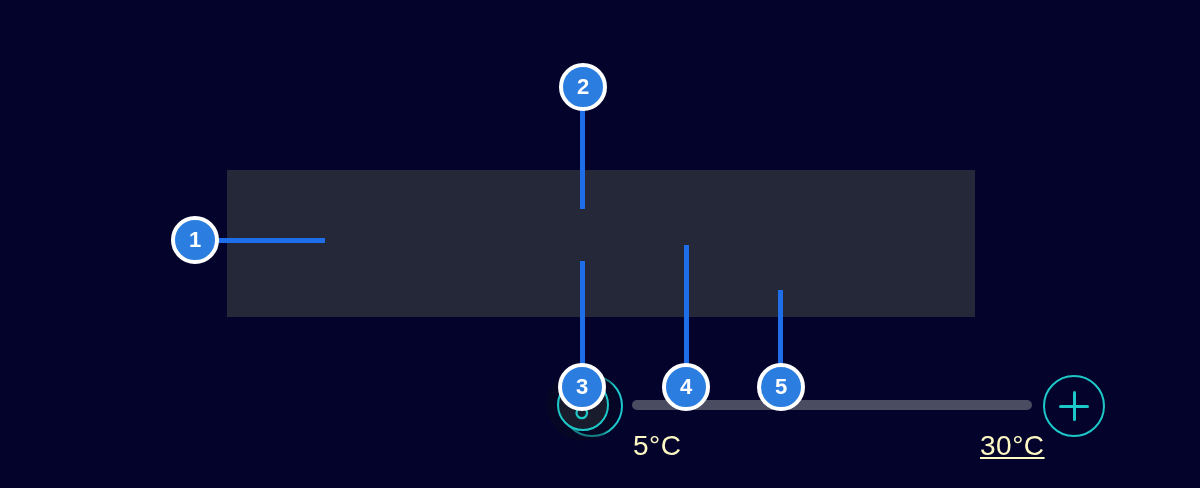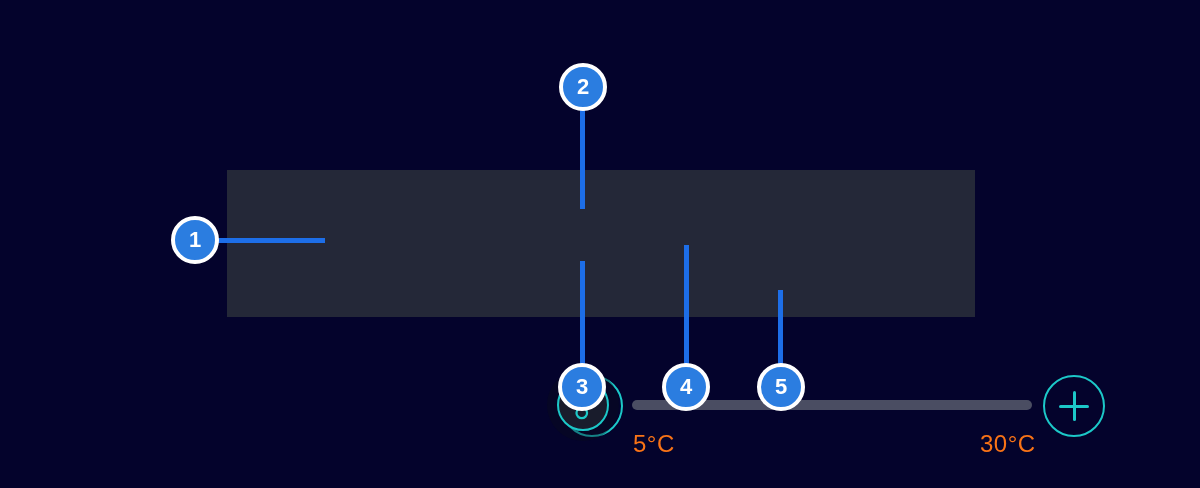--- a/index.html
+++ b/index.html
@@ -68,27 +68,27 @@
     border-radius: 50%;
     background: #191c2c;
     box-shadow: 0 0 0 10px rgba(10, 12, 26, 0.38);
     display: flex; align-items: center; justify-content: center;
     cursor: grab;
     z-index: 3;
   }
   .range-label {
     position: absolute;
     top: 260px;
-    font-size: 24px;
-    color: #f97316;
+    font-size: 28px;
+    color: #fef9c3;
     letter-spacing: 0.5px;
     user-select: none;
   }
   .label-min { left: 406px; }
-  .label-max { left: 753px; }
+  .label-max { left: 753px; text-decoration: underline; }
 
   
   .connector {
     position: absolute;
     background: #1d6ee8;
     z-index: 4;
   }
   .conn-1 { left: 218px; top: 238px; width: 107px; height: 5px; }
   .conn-2 { left: 580px; top: 110px; width: 5px; height: 99px; }
   .conn-3 { left: 580px; top: 261px; width: 5px; height: 103px; }

